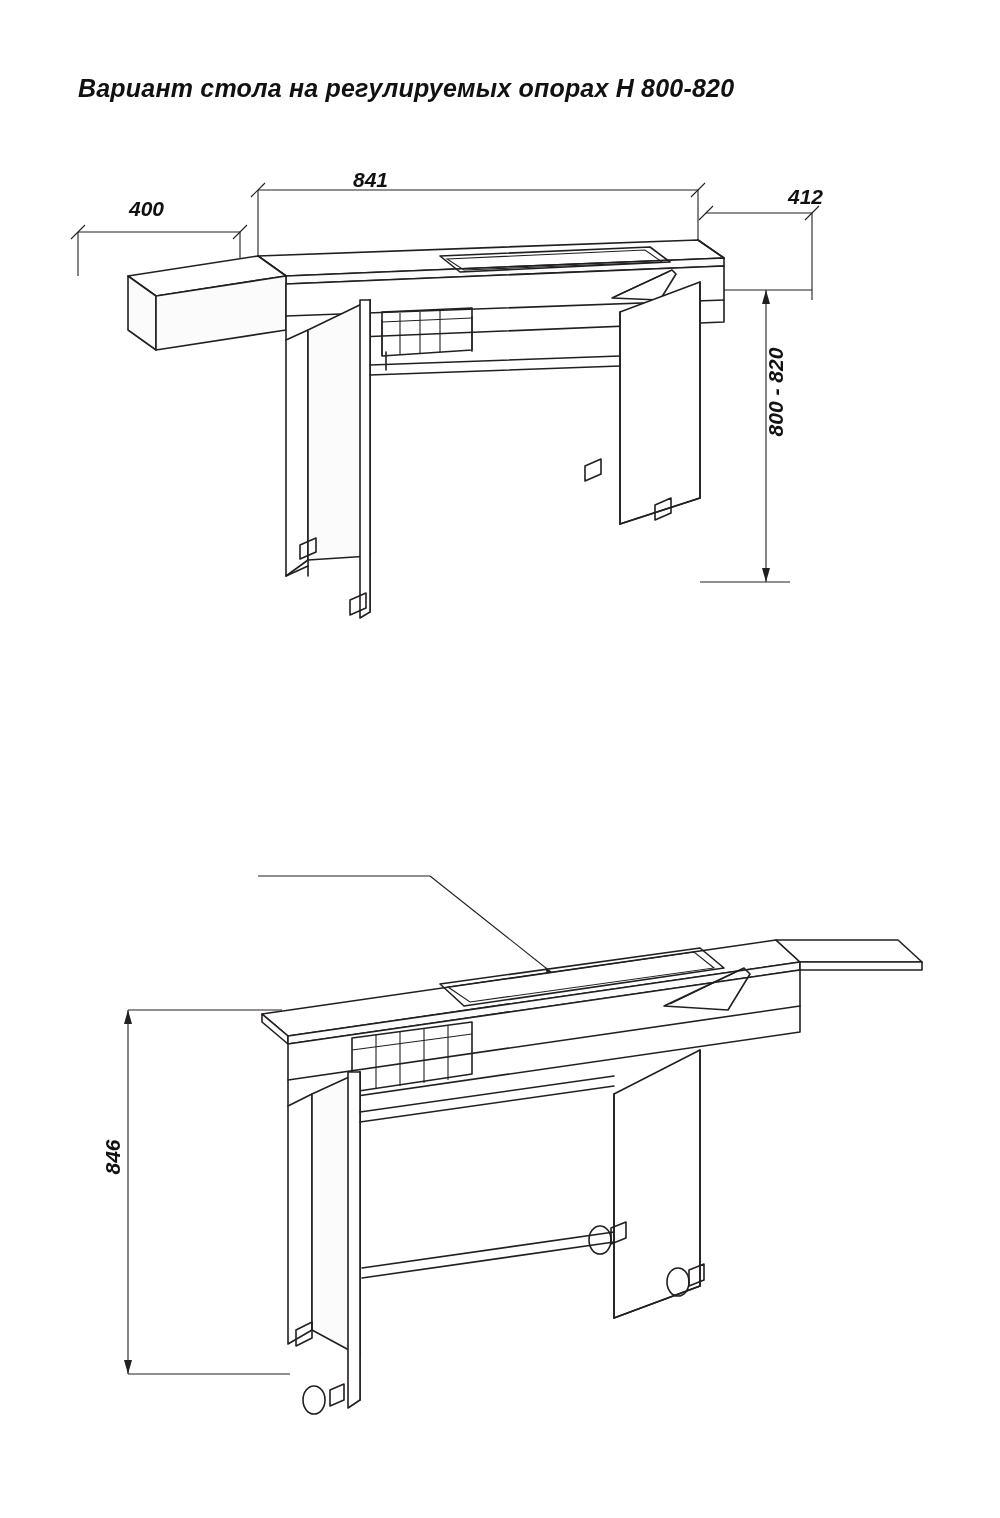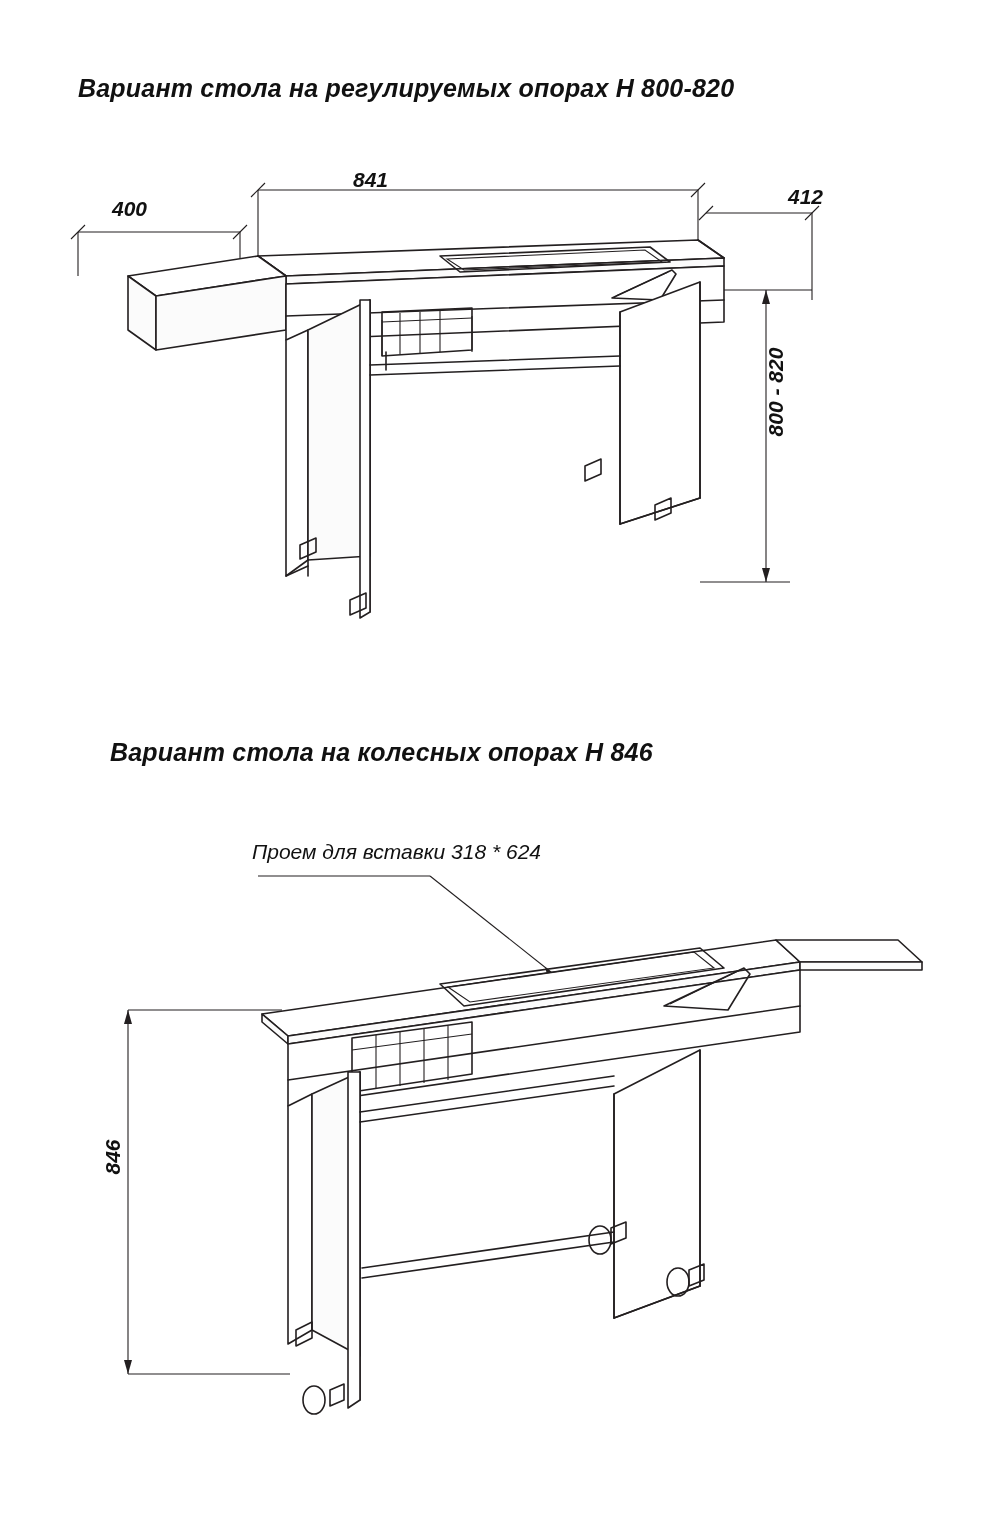--- a/index.html
+++ b/index.html
@@ -46,21 +46,21 @@
     font-style: italic;
     font-weight: bold;
     font-size: 21px;
     white-space: nowrap;
     color: #111;
   }
   .dim-label.vertical {
     transform-origin: center center;
   }
   #dim-995 { left: 353px; top: 168px; }
-  #dim-400 { left: 112px; top: 197px; }
+  #dim-400 { left: 129px; top: 197px; }
   #dim-412 { left: 788px; top: 185px; }
   #dim-800820 {
     left: 711px; top: 380px;
     width: 130px; text-align: center;
     transform: rotate(-90deg);
   }
   #dim-846 {
     left: 58px; top: 1145px;
     width: 110px; text-align: center;
     transform: rotate(-90deg);
@@ -79,22 +79,20 @@
   .face-l { fill: #fbfbfb; stroke: #231f20; stroke-width: 1.6; stroke-linejoin: round; }
   .tick { stroke: #231f20; stroke-width: 1.1; }
   .arrow { fill: #231f20; }
 </style>
 </head>
 <body>
 
 <div class="sheet">
 
   <div class="title" id="title-top">Вариант стола на регулируемых опорах  H 800-820</div>
-  <div class="title" id="title-bottom">Вариант стола на колесных опорах  H 846</div>
-  <div class="note" id="note-insert">Проем для вставки 318 * 624</div>
 
   <div class="dim-label" id="dim-995">841</div>
   <div class="dim-label" id="dim-400">400</div>
   <div class="dim-label" id="dim-412">412</div>
   <div class="dim-label vertical" id="dim-800820">800 - 820</div>
   <div class="dim-label vertical" id="dim-846">846</div>
 
   <svg class="draw" viewBox="0 0 1000 1518">
 
     <g>

